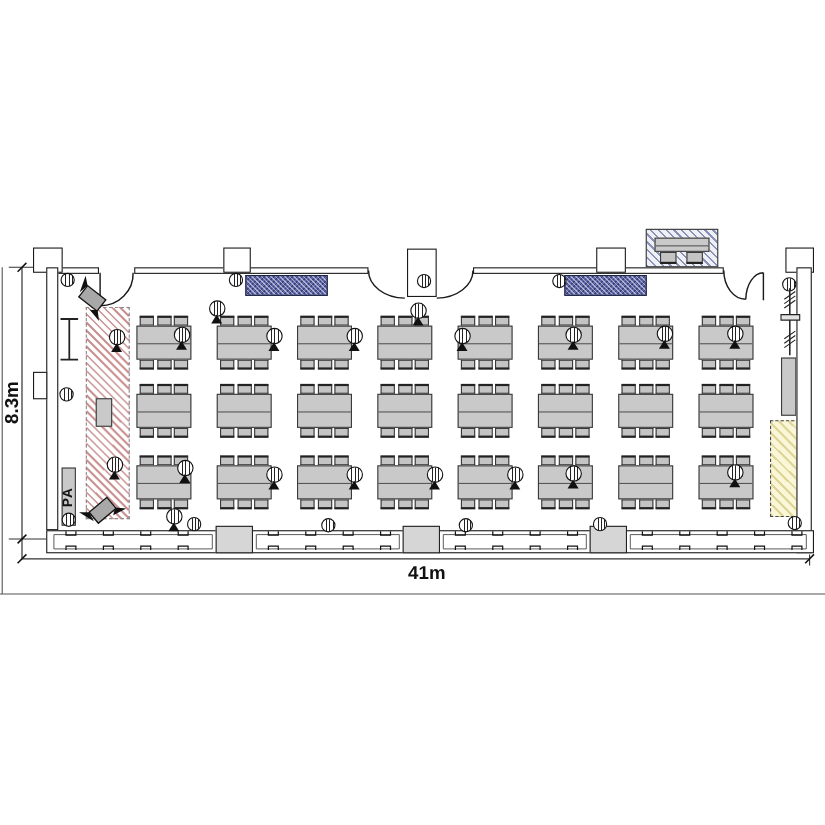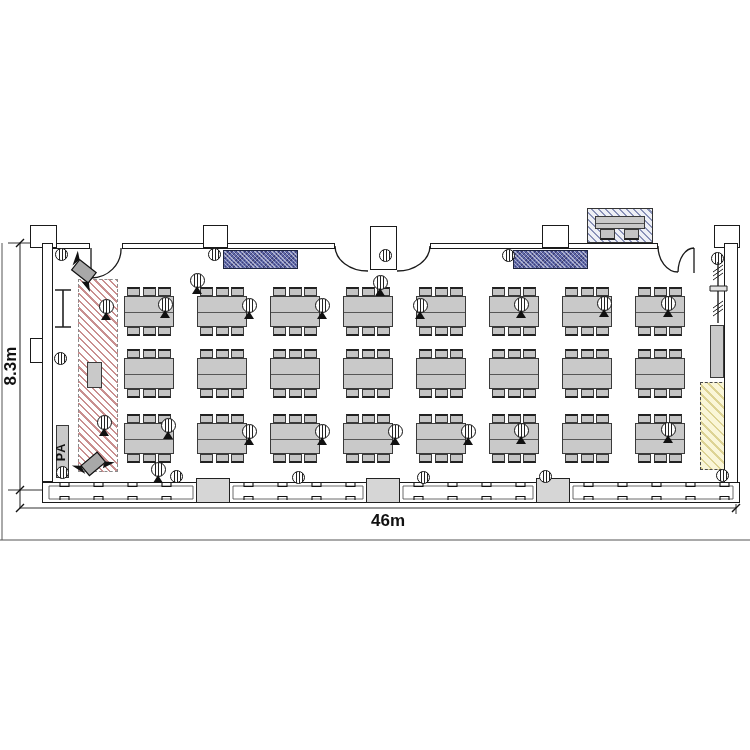--- a/index.html
+++ b/index.html
@@ -418,16 +418,16 @@
   <path d="M-11,-7 L-18,-13 L-13,2 Z" fill="#111"></path>
   <path d="M10,5 L17,12 L4,9 Z" fill="#111"></path>
       </g>
       <g transform="translate(94,464) rotate(-40)">
   <rect x="-11" y="-7" width="21" height="13" fill="#a8a8a8" stroke="#111" stroke-width="1.2"></rect>
   <path d="M-11,-7 L-18,-13 L-13,2 Z" fill="#111"></path>
   <path d="M10,5 L17,12 L4,9 Z" fill="#111"></path>
       </g>
     </svg>
 
-  <div class="dimlabel" style="left:348px;top:511px;width:80px;">46m</div>
+  <div class="dimlabel" style="left:348px;top:511px;width:80px;">41m</div>
   <div class="dimlabel" style="left:-25px;top:357px;width:70px;height:18px;transform:rotate(-90deg);">8.3m</div>
   <div class="palabel" style="left:32px;top:444px;width:60px;height:16px;transform:rotate(-90deg);">PA</div>
 </div>
 
 </body></html>

